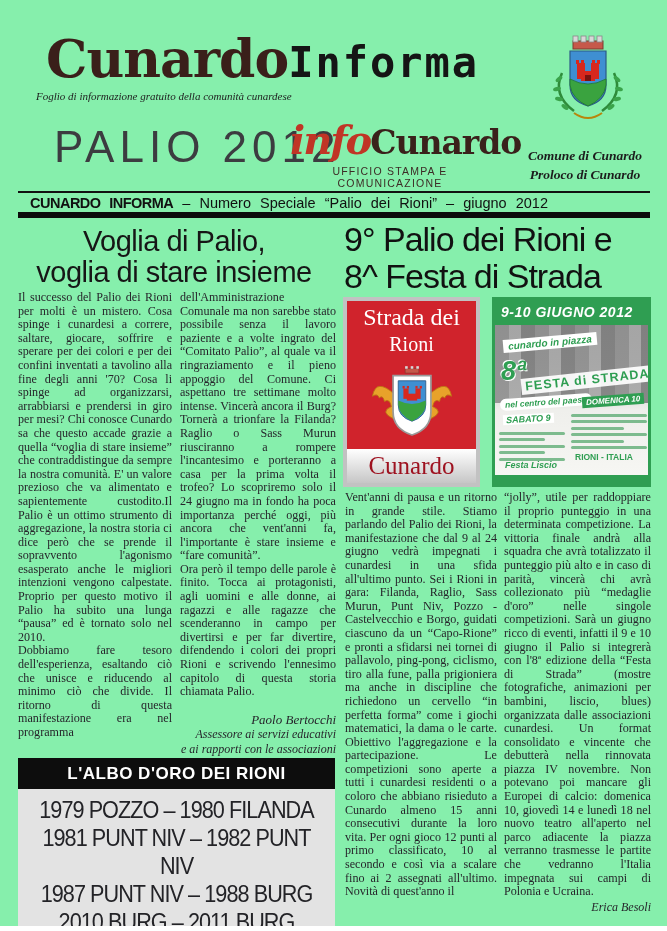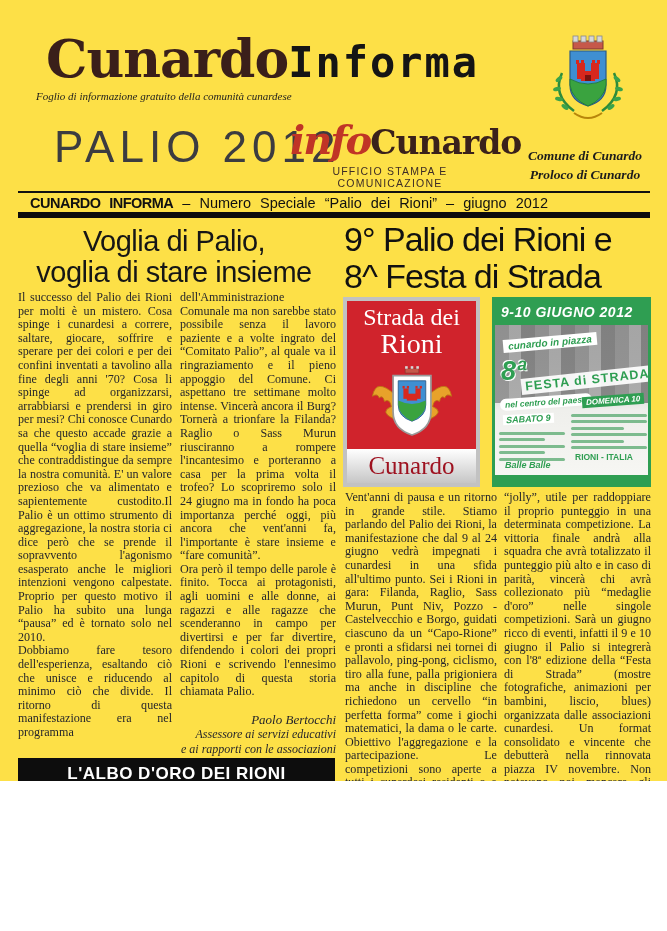--- a/index.html
+++ b/index.html
@@ -1,16 +1,16 @@
 <!DOCTYPE html>
 <html><head>
 <meta charset="utf-8">
 <style>
   html,body{margin:0;padding:0;background:#ffffff;}
-  .page{position:relative;width:667px;height:781px;background:#fde047;overflow:hidden;
+  .page{position:relative;width:667px;height:926px;background:#86efac;overflow:hidden;
         font-family:"Liberation Serif",serif;color:#26262b;}
 
   
   .masthead{position:absolute;left:46px;top:28px;white-space:nowrap;}
   .masthead .word1{font-family:"DejaVu Serif",serif;font-weight:bold;font-size:52px;
                    color:#3a1f1a;letter-spacing:-1px;}
   .masthead .word2{font-family:"DejaVu Sans Mono",monospace;font-weight:bold;font-size:42px;
                    color:#151515;letter-spacing:2px;}
   .tagline{position:absolute;left:36px;top:90px;font-style:italic;font-weight:normal;
            font-size:11px;color:#1d1d1d;}
@@ -65,21 +65,21 @@
   .albo-row{text-align:center;font-family:"Liberation Sans",sans-serif;font-size:23px;
             line-height:28px;color:#232327;letter-spacing:-1px;transform:scaleX(0.94);
             transform-origin:center;}
 
   
   .poster-red{position:absolute;left:343px;top:297px;width:137px;height:190px;
               background:#d0232c;border:4px solid #c2c2c2;box-sizing:border-box;
               text-align:center;}
   .poster-red .t1{margin-top:4px;font-family:"Liberation Serif",serif;font-size:24px;
                   line-height:25px;color:#ffffff;}
-  .poster-red .t2{font-family:"Liberation Serif",serif;font-size:28px;line-height:28px;
+  .poster-red .t2{font-family:"Liberation Serif",serif;font-size:20px;line-height:28px;
                   color:#ffffff;}
   .poster-red svg{display:block;margin:2px auto 0 auto;}
   .poster-red .band{position:absolute;left:0;bottom:0;width:100%;height:34px;
                     background:linear-gradient(#ffffff,#c6c6c6);}
   .poster-red .band span{font-family:"Liberation Serif",serif;font-size:25px;line-height:34px;
                     color:#9e1220;}
 
   
   .poster-green{position:absolute;left:492px;top:297px;width:159px;height:190px;
                 border:3px solid #2f9e52;box-sizing:border-box;overflow:hidden;
@@ -266,21 +266,21 @@
         <div class="pg-line"></div>
     </div>
     <div class="pg-sched2">
       <div class="pg-line"></div>
         <div class="pg-line"></div>
         <div class="pg-line short"></div>
       <div class="pg-line"></div>
         <div class="pg-line short"></div>
         <div class="pg-line"></div>
     </div>
-    <div class="pg-balle">Balle Balle</div>
+    <div class="pg-balle">Festa Liscio</div>
     <div class="pg-match">RIONI - ITALIA</div>
     <div class="pg-foot"></div>
   </div>
 
   <div class="bodycol col-r1">
     <p>Vent'anni di pausa e un ritorno in grande stile. Stiamo parlando del Palio dei Rioni, la manifestazione che dal 9 al 24 giugno vedrà impegnati i cunardesi in una sfida all'ultimo punto. Sei i Rioni in gara: Filanda, Raglio, Sass Murun, Punt Niv, Pozzo - Castelvecchio e Borgo, guidati ciascuno da un “Capo-Rione” e pronti a sfidarsi nei tornei di pallavolo, ping-pong, ciclismo, tiro alla fune, palla prigioniera ma anche in discipline che richiedono un cervello “in perfetta forma” come i giochi matematici, la dama o le carte. Obiettivo l'aggregazione e la partecipazione. Le competizioni sono aperte a tutti i cunardesi residenti o a coloro che abbiano risieduto a Cunardo almeno 15 anni consecutivi durante la loro vita. Per ogni gioco 12 punti al primo classificato, 10 al secondo e così via a scalare fino ai 2 assegnati all'ultimo. Novità di quest'anno il</p>
   </div>
 
   <div class="bodycol col-r2">
     <p>“jolly”, utile per raddoppiare il proprio punteggio in una determinata competizione. La vittoria finale andrà alla squadra che avrà totalizzato il punteggio più alto e in caso di parità, vincerà chi avrà collezionato più “medaglie d'oro” nelle singole competizioni. Sarà un giugno ricco di eventi, infatti il 9 e 10 giugno il Palio si integrerà con l'8ª edizione della “Festa di Strada” (mostre fotografiche, animazioni per bambini, liscio, blues) organizzata dalle associazioni cunardesi. Un format consolidato e vincente che debutterà nella rinnovata piazza IV novembre. Non potevano poi mancare gli Europei di calcio: domenica 10, giovedì 14 e lunedì 18 nel nuovo teatro all'aperto nel parco adiacente la piazza verranno trasmesse le partite che vedranno l'Italia impegnata sui campi di Polonia e Ucraina.</p>

